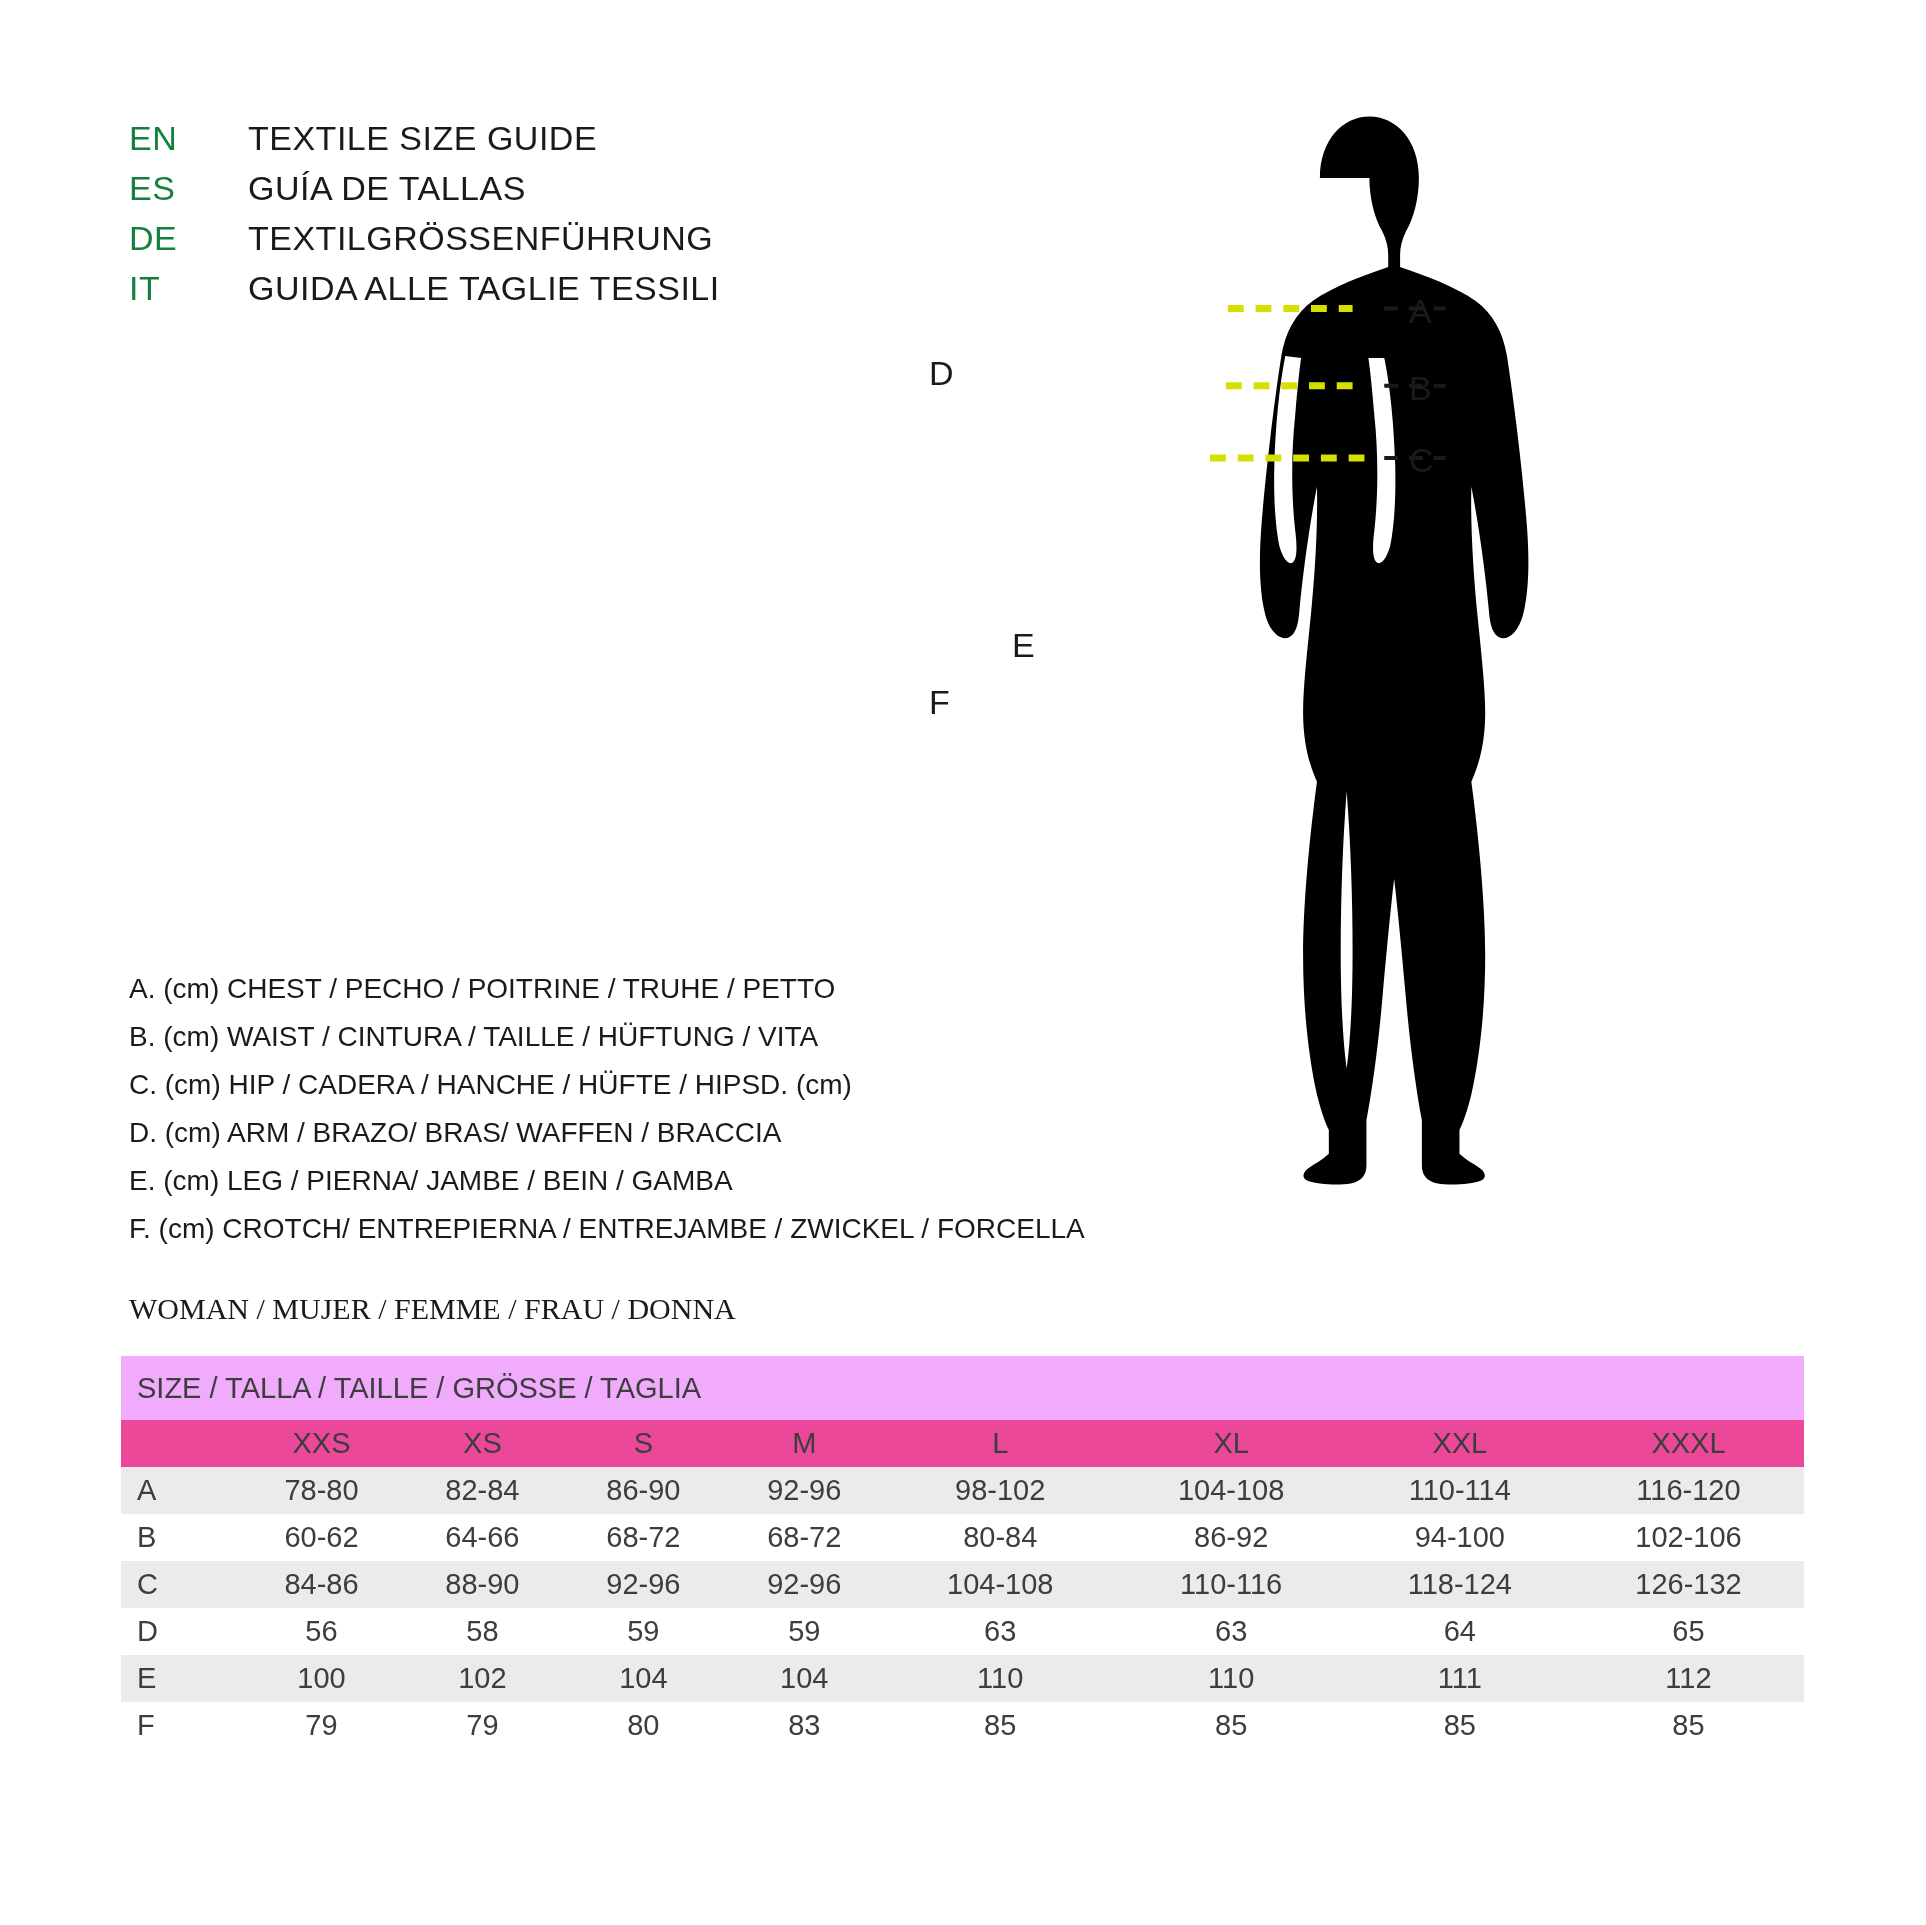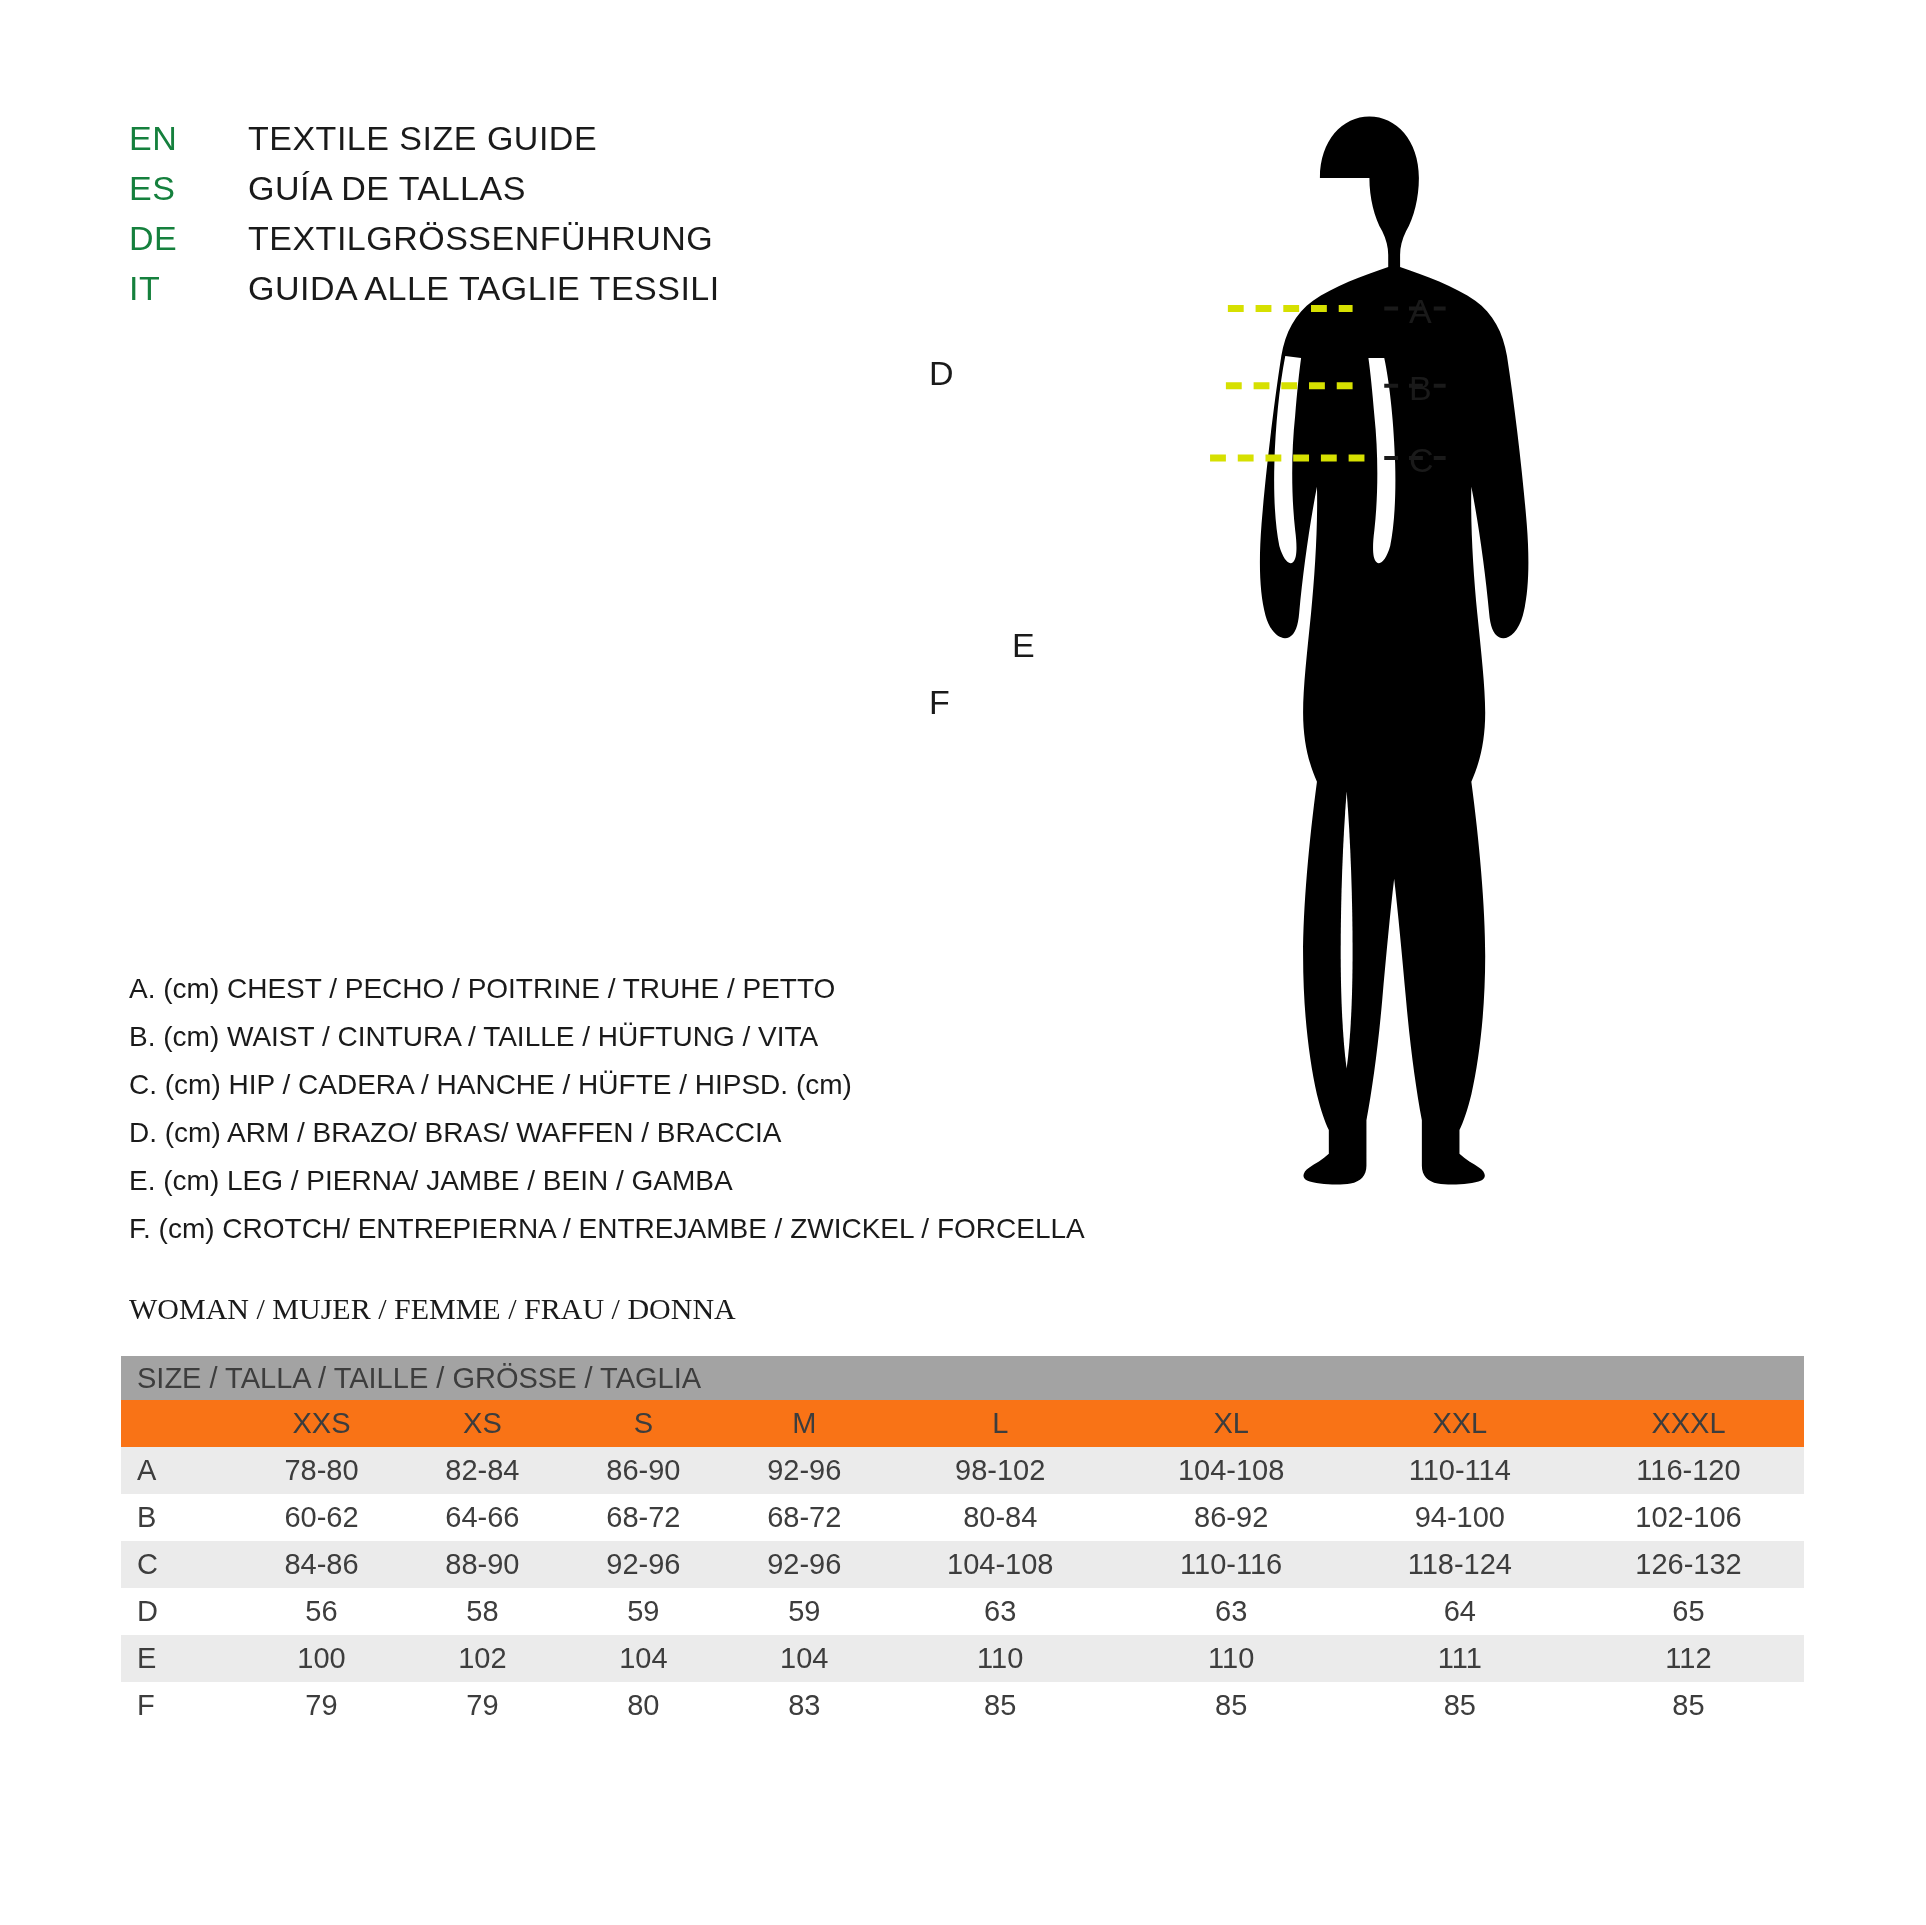--- a/index.html
+++ b/index.html
@@ -80,35 +80,35 @@
     text-align: center;
     font-weight: normal;
   }
   #size-table .rowhead {
     width: 104px;
     text-align: left;
     padding-left: 16px;
     color: #3d3d3d;
   }
   #size-table .band-head td {
-    background: #a3a3a3;
+    background: #f0abfc;
     text-align: left;
     padding-left: 16px;
-    height: 44px;
+    height: 64px;
     color: #3d3d3d;
     font-size: 29px;
   }
   #size-table tr.alt td {
     background: #ebebeb;
   }
   #size-table tr.plain td {
     background: #ffffff;
   }
   #size-table tr.hdr td {
-    background: #f97316;
+    background: #ec4899;
   }
 
   
   #figure-area {
     position: absolute;
     left: 1119px;
     top: 59px;
     width: 772px;
     height: 1188px;
   }

